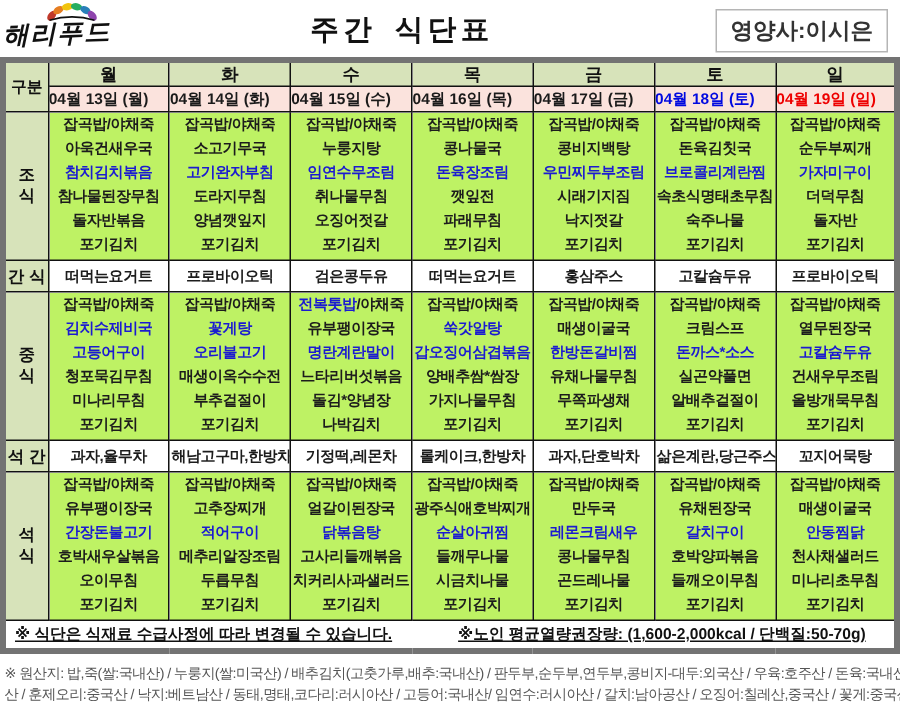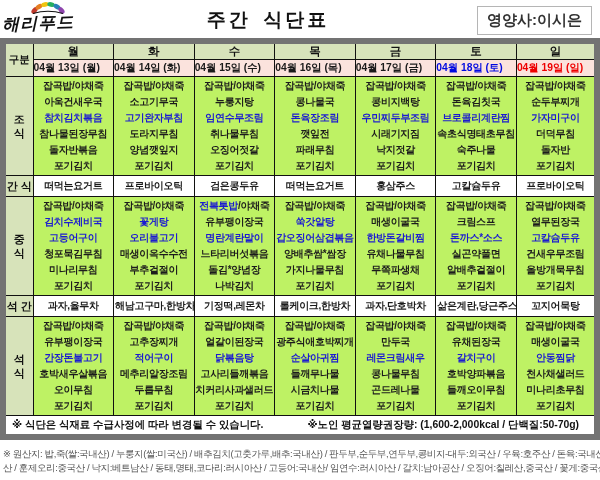--- a/index.html
+++ b/index.html
@@ -9,37 +9,37 @@
   .topbar{position:relative;height:38px;}
   .logo{position:absolute;left:2px;top:0;width:110px;}
   .logo-flower{display:block;margin-left:16px;height:15px;}
   .logo-text{font-family:"DejaVu Serif","Liberation Serif",serif;font-style:italic;font-weight:bold;
              font-size:17px;letter-spacing:1px;transform:rotate(-2deg);display:inline-block;line-height:1;}
   .title{position:absolute;left:0;right:0;top:7px;text-align:center;transform:translateX(-32px);
          font-size:19px;font-weight:800;letter-spacing:3px;word-spacing:4px;}
   .nutr-box{position:absolute;right:8px;top:6px;border:1px solid #b5b5b5;background:#fff;
             padding:4px 9px;font-size:15px;font-weight:bold;color:#333;}
   
-  table{border-collapse:collapse;table-layout:fixed;width:600px;border:6px solid #737373;}
+  table{border-collapse:collapse;table-layout:fixed;width:600px;border:4px solid #737373;}
   td{border:1.5px solid #111;overflow:hidden;}
   .corner{background:#d7e3ba;font-size:10.5px;font-weight:bold;text-align:center;padding:0;}
   .dayhead{background:#d7e3ba;font-size:11.5px;font-weight:bold;text-align:center;height:14px;padding:0;}
   .date{background:#fbe3dd;font-size:10.3px;font-weight:bold;text-align:left;height:16px;
         white-space:nowrap;padding:0;color:#1a1a1a;}
   .date.b{color:#0009e0;}
   .date.r{color:#ee0000;}
   .rowlab{background:#d7e3ba;font-size:11px;font-weight:bold;text-align:center;padding:0;white-space:nowrap;}
   .rowlab.vert div{line-height:14px;}
   .mealcell{background:#bef264;padding:1px 0;vertical-align:middle;}
   .ln{height:16px;line-height:16px;text-align:center;font-size:10px;font-weight:bold;
       white-space:nowrap;letter-spacing:-0.3px;color:#1c1c1c;}
   .hl{color:#1b1bd1;}
   .snackcell{background:#fff;height:18px;text-align:center;font-size:10px;font-weight:bold;
              white-space:nowrap;letter-spacing:-0.3px;color:#1c1c1c;}
-  .noterow{height:18px;font-size:10.4px;font-weight:bold;padding:0 0 0 6px;white-space:nowrap;color:#111;}
+  .noterow{height:18px;font-size:10.4px;font-weight:bold;padding:0 0 0 6px;white-space:nowrap;color:#111;text-decoration:underline;}
   .noterow .nr{margin-left:44px;}
   
   .footer{padding:7px 3px 0 3px;}
   .kimchi-note{font-size:10.2px;color:#3a3a3a;margin-bottom:4px;letter-spacing:-0.2px;}
   .origin div{font-size:9.5px;color:#555;line-height:13.5px;white-space:nowrap;letter-spacing:-0.4px;}
 </style>
 </head>
 <body>
 
 <div class="page">

